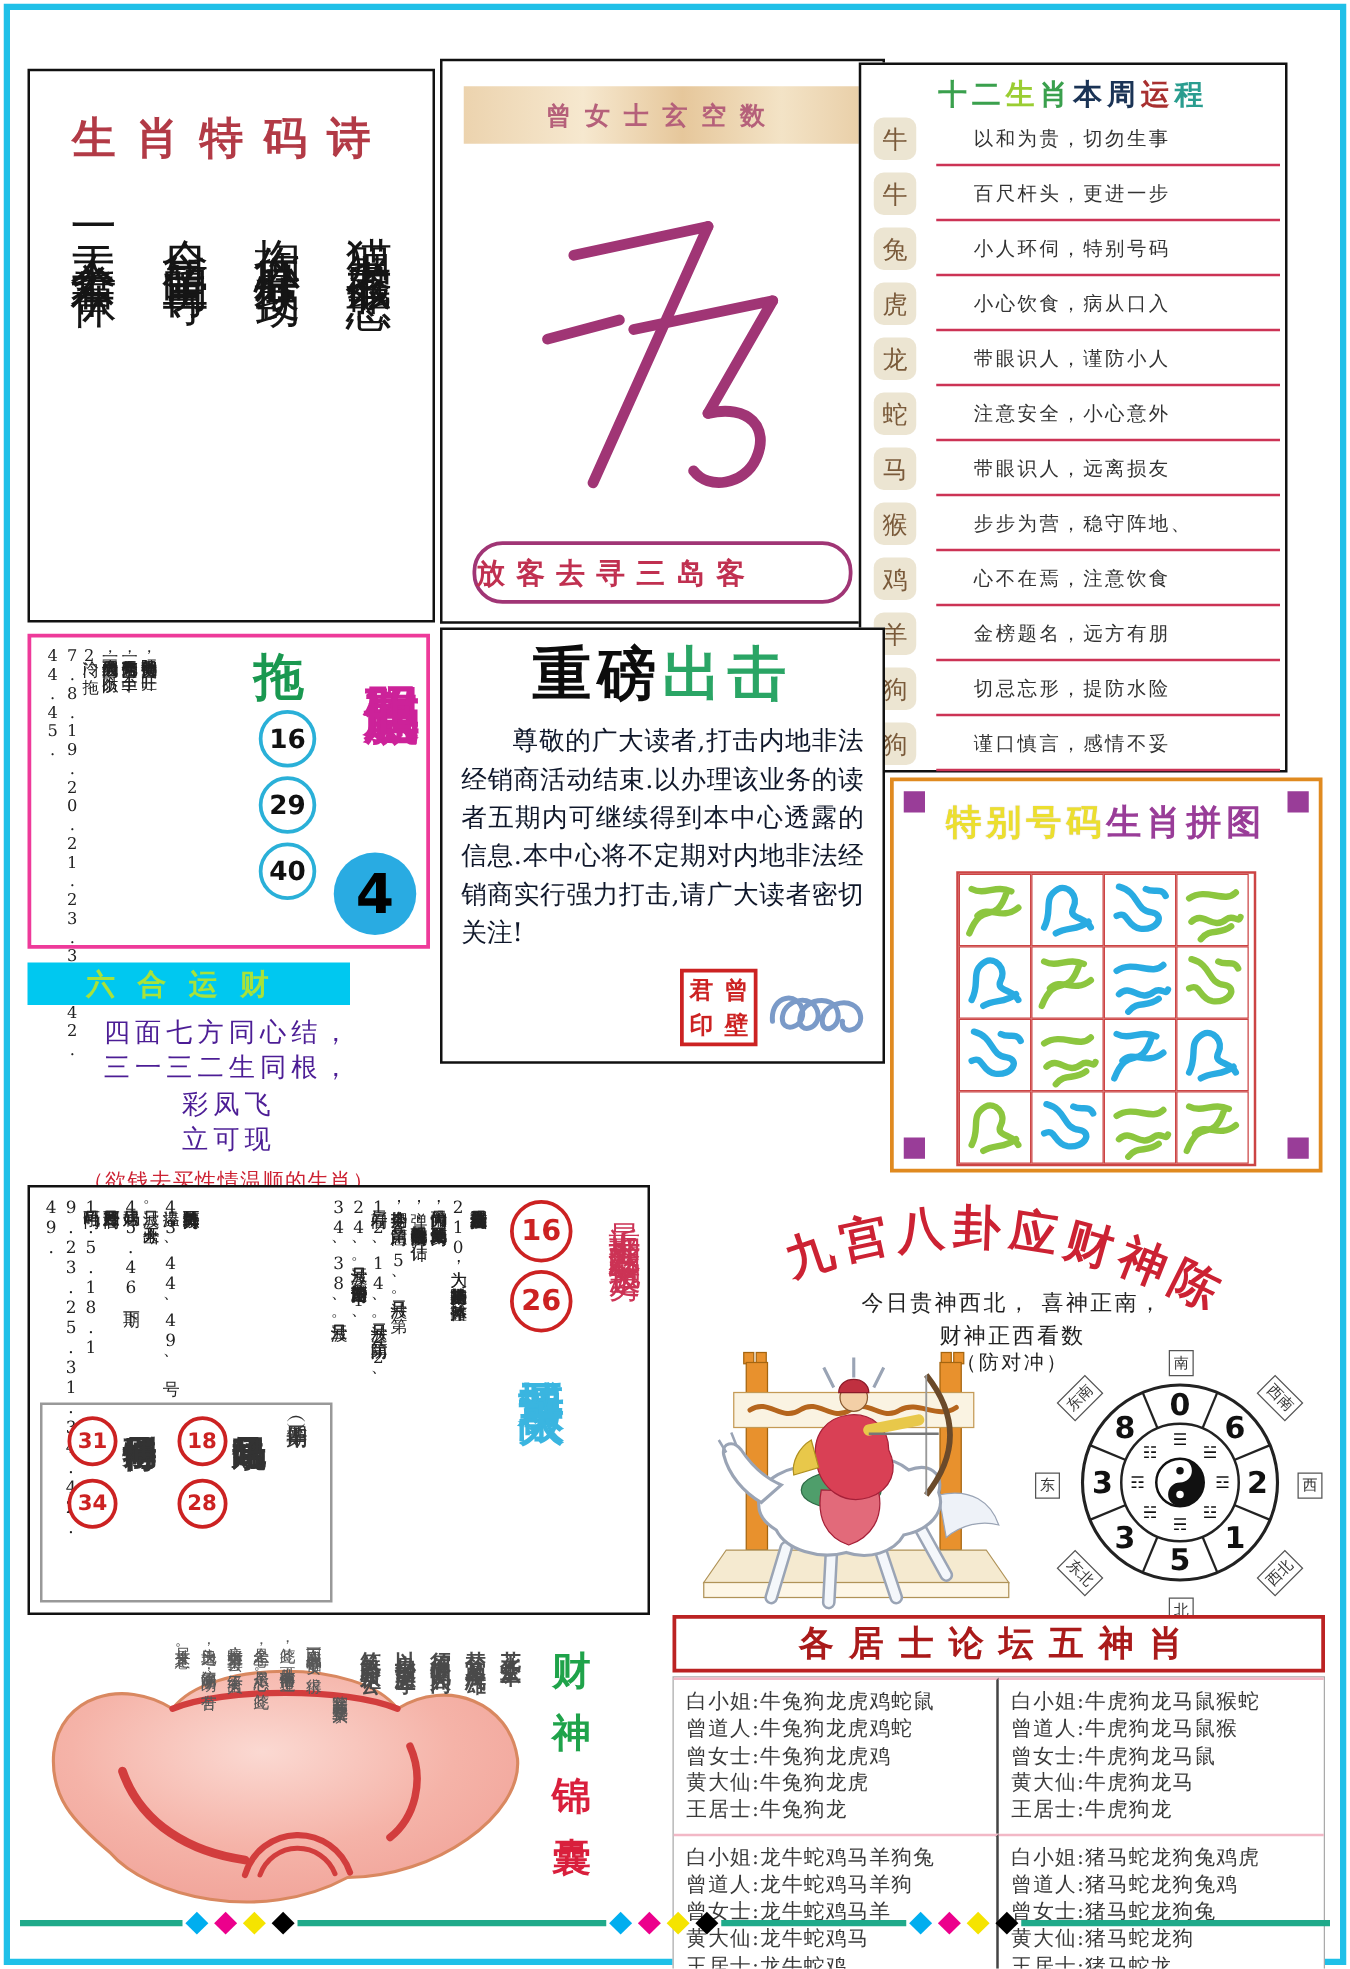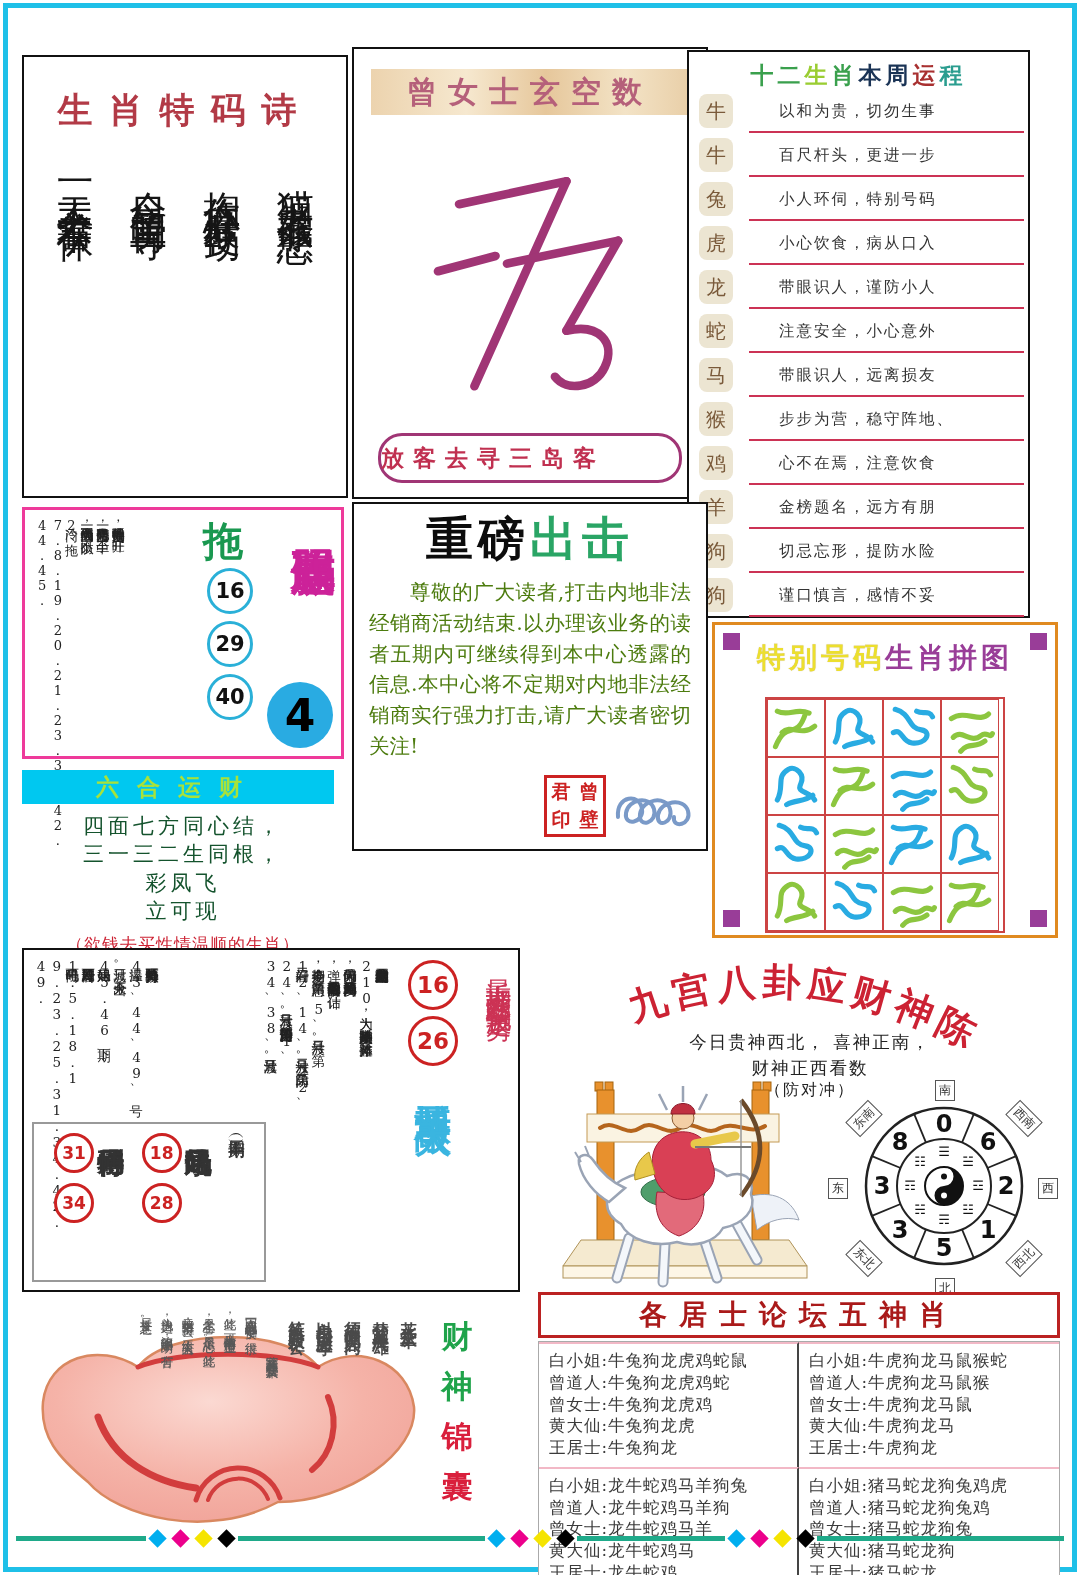--- a/index.html
+++ b/index.html
@@ -13,21 +13,21 @@
   
   .hdr{background:#c9dbc9;display:flex;align-items:center;justify-content:center;
        font-size:23px;font-weight:bold;color:#8c1626;letter-spacing:8px;}
   
   .poemtitle{margin-top:30px;font-size:35px;font-weight:bold;color:#b23a46;letter-spacing:16px;text-align:center;}
   .poem{display:flex;justify-content:space-evenly;margin-top:28px;}
   .poem .v{font-size:37px;color:#151515;line-height:1.22;letter-spacing:6px;}
   
   .xkbanner{margin:20px auto 0;width:318px;height:46px;display:flex;align-items:center;justify-content:center;
       background:linear-gradient(90deg,#ecd3ae,#f6e8cf 30%,#e6c79b 55%,#f3e3c6 80%,#e9cfa8);
-      font-size:30px;font-weight:bold;color:#b5607a;letter-spacing:11px;}
+      font-size:20px;font-weight:bold;color:#b5607a;letter-spacing:11px;}
   .xkpill{position:absolute;left:24px;right:24px;bottom:14px;height:44px;border:3px solid #a03575;border-radius:24px;
       display:flex;align-items:center;justify-content:flex-start;font-size:23px;font-weight:bold;color:#c03050;letter-spacing:9px;}
   
   .zwtitle{font-size:23px;font-weight:bold;letter-spacing:4px;text-align:center;margin-top:8px;}
   .zt0,.zt1,.zt3{color:#3aa04d;} .zt2{color:#9acd32;} .zt4,.zt5{color:#1a3355;} .zt6{color:#a83030;} .zt7{color:#2a9d8f;}
   .zwrow{position:relative;height:44px;}
   .zwicon{position:absolute;left:10px;top:3px;width:34px;height:34px;border-radius:8px;background:#ece5d2;
       display:flex;align-items:center;justify-content:center;font-size:20px;color:#7a5a3a;}
   .zwtext{position:absolute;left:90px;top:10px;font-size:15.5px;color:#333;letter-spacing:2px;}
   .zwline{position:absolute;left:60px;right:4px;bottom:2px;border-bottom:2px solid #cc3355;}
@@ -41,26 +41,26 @@
   .ccirc{width:40px;height:40px;border:3px solid #2ab0d8;border-radius:50%;background:#fff;
       display:flex;align-items:center;justify-content:center;font-size:21px;font-weight:bold;color:#111;margin-bottom:7px;
       font-family:"DejaVu Sans","Liberation Sans",sans-serif;}
   .tuotitle{position:absolute;right:4px;top:4px;font-size:45px;font-weight:bold;color:#cc2299;line-height:1.05;}
   .bigcirc{position:absolute;right:8px;bottom:8px;width:66px;height:66px;border-radius:50%;background:#29abe2;
       display:flex;align-items:center;justify-content:center;font-size:44px;font-weight:bold;color:#000;
       font-family:"DejaVu Sans","Liberation Sans",sans-serif;}
   
   .lhbanner{background:#00c8f0;display:flex;align-items:center;justify-content:center;
       font-size:23px;font-weight:bold;color:#a8e23a;letter-spacing:18px;}
-  .lhbody{font-size:21px;color:#14532d;line-height:1.35;text-align:center;letter-spacing:4px;}
+  .lhbody{font-size:21px;color:#4c1d95;line-height:1.35;text-align:center;letter-spacing:4px;}
   .lhnote{font-size:17px;color:#cc2233;margin-top:8px;letter-spacing:1px;}
   
   .zbtitle{text-align:center;margin-top:4px;font-weight:bold;font-size:47px;letter-spacing:5px;}
   .zbt1{color:#0c0c0c;} .zbt2{color:#2aa565;}
-  .zbbody{margin:6px 15px 0;font-size:20.5px;color:#4d7c0f;line-height:1.5;text-indent:2em;text-align:justify;}
+  .zbbody{margin:6px 15px 0;font-size:20.5px;color:#0f172a;line-height:1.5;text-indent:2em;text-align:justify;}
   .seal{position:absolute;left:190px;bottom:12px;width:56px;height:56px;border:3px solid #cc2222;
       display:grid;grid-template-columns:1fr 1fr;grid-template-rows:1fr 1fr;}
   .seal span{display:flex;align-items:center;justify-content:center;font-size:19px;font-weight:bold;color:#cc2222;}
   
   .pzbox{border:3px solid #e08a20;background:#fff;box-sizing:border-box;}
   .pzcorner{position:absolute;width:17px;height:17px;background:#993d98;}
   .pztitle{text-align:center;margin-top:14px;font-size:28px;font-weight:bold;letter-spacing:4px;}
   .pzt1{color:#ecdf2e;text-shadow:0 0 1px #cbb;} .pzt2{color:#993d98;}
   .pzgrid{margin:20px auto 0;width:236px;border:2px solid #cc4444;display:grid;grid-template-columns:repeat(4,58px);grid-template-rows:repeat(4,58px);}
   .pzcell{border:1px solid #cc4444;box-sizing:border-box;}
@@ -223,21 +223,21 @@
     <div class="tuotag">拖</div>
     <div class="tuocircs">
       <div class="ccirc">16</div>
       <div class="ccirc">29</div>
       <div class="ccirc">40</div>
     </div>
     <div class="tuotitle v">连赢码胆</div>
     <div class="bigcirc">4</div>
   </div>
 
-  <div class="abs lhbanner" style="left:22px;top:770px;width:312px;height:34px;">
+  <div class="abs lhbanner" style="left:22px;top:770px;width:258px;height:34px;">
     <span>六合运财</span>
   </div>
   <div class="abs" style="left:22px;top:812px;width:322px;">
     <div class="lhbody">四面七方同心结，</div>
     <div class="lhbody">三一三二生同根，</div>
     <div class="lhbody">彩凤飞</div>
     <div class="lhbody">立可现</div>
     <div class="lhnote center">（欲钱去买性情温顺的生肖）</div>
   </div>
 

